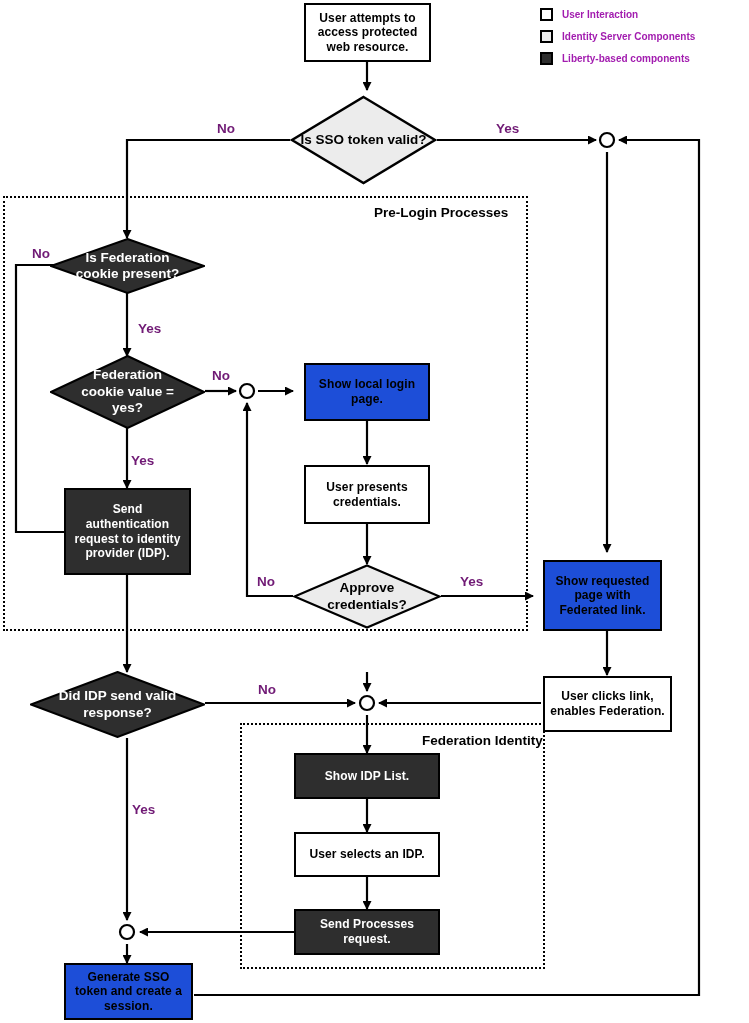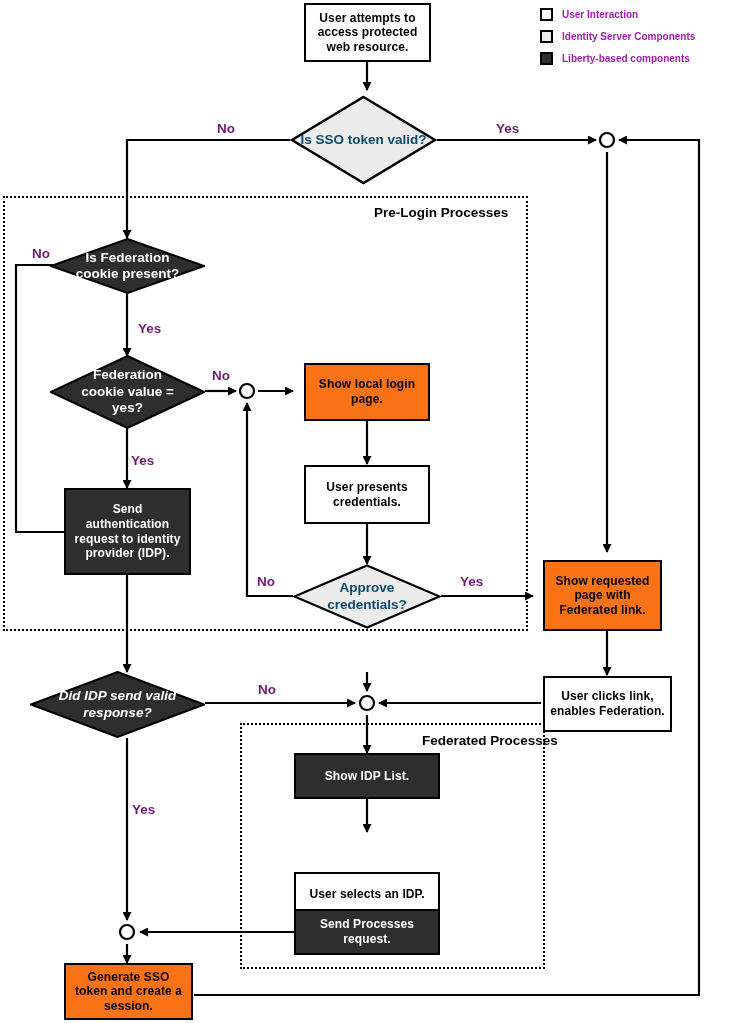--- a/index.html
+++ b/index.html
@@ -17,31 +17,31 @@
     text-align:center;
     font-size:12px;font-weight:bold;line-height:1.22;
     box-sizing:border-box;
     letter-spacing:0.1px;
   }
   .rect{
     border:2px solid #000;
     background:#ffffff;color:#000;
     padding:2px 4px;
   }
-  .rect.gray{background:#f97316;}
+  .rect.gray{background:#1d4ed8;}
   .rect.dark{background:#2e2e2e;color:#ffffff;border-color:#000;}
 
   
   .diamond{position:absolute;}
   .diamond .dshape{position:absolute;left:0;top:0;width:100%;height:100%;}
   .diamond .dlabel{
     position:absolute;left:0;top:0;width:100%;height:100%;
     display:flex;align-items:center;justify-content:center;
     text-align:center;font-size:13.5px;font-weight:bold;line-height:1.22;
-    color:#0c4a6e;box-sizing:border-box;padding:0 6px;
+    color:#000000;box-sizing:border-box;padding:0 6px;
   }
   .diamond.dark .dlabel{color:#ffffff;}
 
   
   .group{
     position:absolute;
     border:2px dotted #000;
     box-sizing:border-box;
     background:transparent;
   }
@@ -141,21 +141,21 @@
       <circle cx="247" cy="391" r="7"></circle>
       <circle cx="367" cy="703" r="7"></circle>
       <circle cx="127" cy="932" r="7"></circle>
     </g>
   </svg>
 
   <div class="group" style="left:3px;top:196px;width:525px;height:435px;"></div>
   <div class="group-label" style="left:374px;top:205px;">Pre-Login Processes</div>
 
   <div class="group" style="left:240px;top:723px;width:305px;height:246px;"></div>
-  <div class="group-label" style="left:422px;top:733px;">Federated Processes</div>
+  <div class="group-label" style="left:422px;top:733px;">Federation Identity</div>
 
   <div class="node rect" style="left:304px;top:3px;width:127px;height:59px;">User attempts to access protected web resource.</div>
 
   <div class="diamond" style="left:290px;top:95px;width:147px;height:90px;">
     <svg class="dshape" viewBox="0 0 147 90" preserveAspectRatio="none">
       <polygon points="73.5,2 145,45 73.5,88 2,45" fill="#ececec" stroke="#000" stroke-width="2.4"></polygon>
     </svg>
     <div class="dlabel">Is SSO token valid?</div>
   </div>
 
@@ -183,30 +183,30 @@
     <svg class="dshape" viewBox="0 0 148 65" preserveAspectRatio="none">
       <polygon points="74,1.5 146.5,32.5 74,63.5 1.5,32.5" fill="#ececec" stroke="#000" stroke-width="2.2"></polygon>
     </svg>
     <div class="dlabel" style="padding:0 22px;">Approve credentials?</div>
   </div>
 
   <div class="node rect gray" style="left:543px;top:560px;width:119px;height:71px;">Show requested page with Federated link.</div>
 
   <div class="node rect" style="left:543px;top:676px;width:129px;height:56px;">User clicks link, enables Federation.</div>
 
-  <div class="diamond dark" style="left:30px;top:671px;width:175px;height:67px;font-style:italic;">
+  <div class="diamond dark" style="left:30px;top:671px;width:175px;height:67px;">
     <svg class="dshape" viewBox="0 0 175 67" preserveAspectRatio="none">
       <polygon points="87.5,1 174,33.5 87.5,66 1,33.5" fill="#2e2e2e" stroke="#000" stroke-width="2"></polygon>
     </svg>
     <div class="dlabel" style="padding:0 24px;">Did IDP send valid response?</div>
   </div>
 
   <div class="node rect dark" style="left:294px;top:753px;width:146px;height:46px;">Show IDP List.</div>
 
-  <div class="node rect" style="left:294px;top:832px;width:146px;height:45px;margin-top:40px;">User selects an IDP.</div>
+  <div class="node rect" style="left:294px;top:832px;width:146px;height:45px;">User selects an IDP.</div>
 
   <div class="node rect dark" style="left:294px;top:909px;width:146px;height:46px;">Send Processes request.</div>
 
   <div class="node rect gray" style="left:64px;top:963px;width:129px;height:57px;">Generate SSO token and create a session.</div>
 
   <div class="elabel" style="left:217px;top:121px;">No</div>
   <div class="elabel" style="left:496px;top:121px;">Yes</div>
 
   <div class="elabel" style="left:32px;top:246px;">No</div>
   <div class="elabel" style="left:138px;top:321px;">Yes</div>

